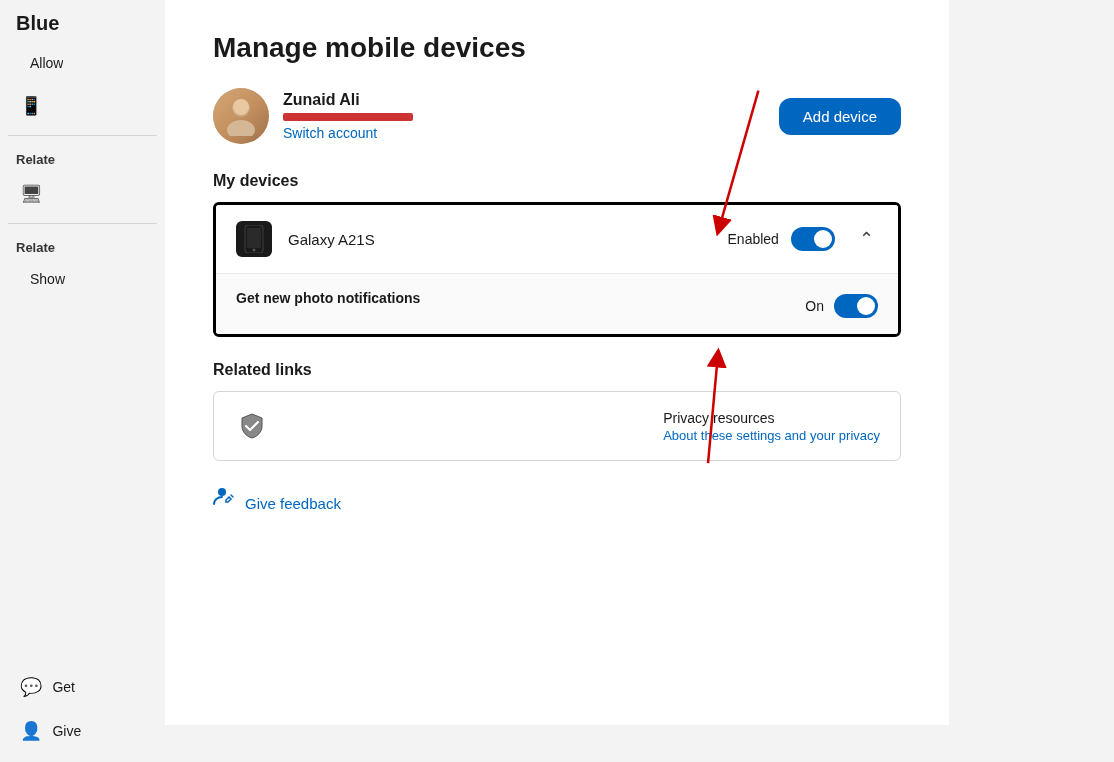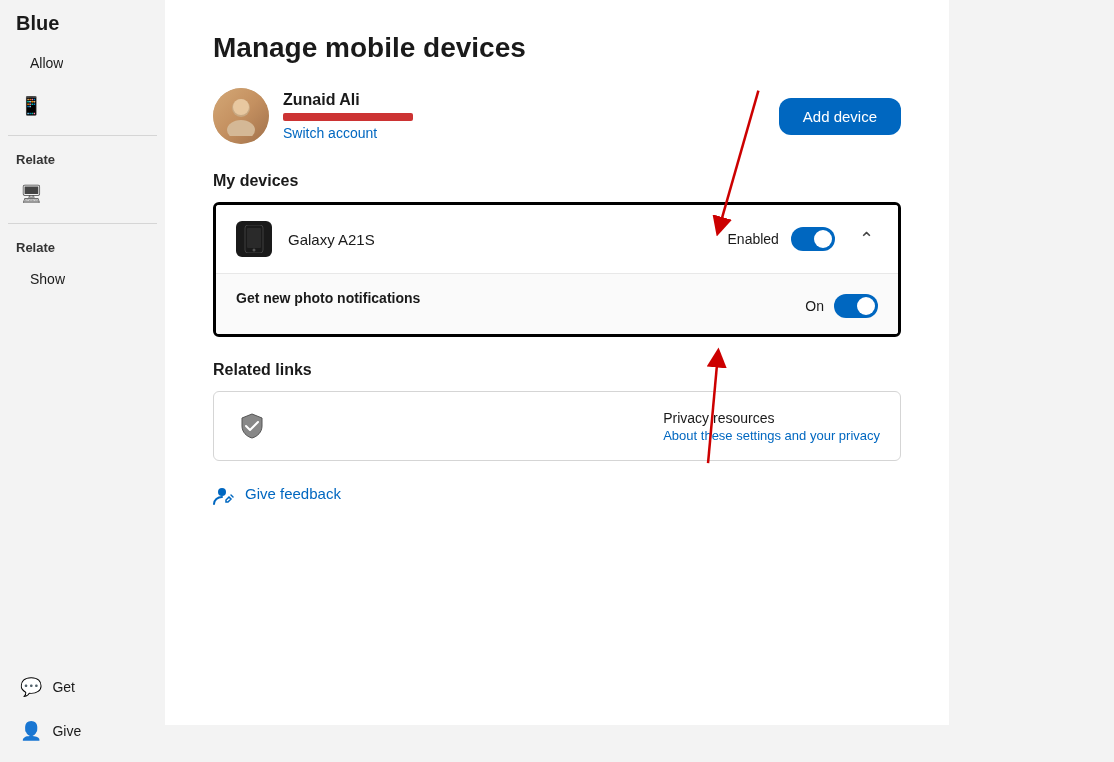--- a/index.html
+++ b/index.html
@@ -352,21 +352,21 @@
     .privacy-link {
       font-size: 13px;
       color: #0067c0;
       text-decoration: none;
       cursor: pointer;
     }
 
     
     .feedback-row {
       display: flex;
-      align-items: flex-start;
+      align-items: flex-end;
       gap: 10px;
       margin-top: 16px;
     }
 
     .feedback-icon {
       color: #0067c0;
       font-size: 20px;
     }
 
     .feedback-link {

